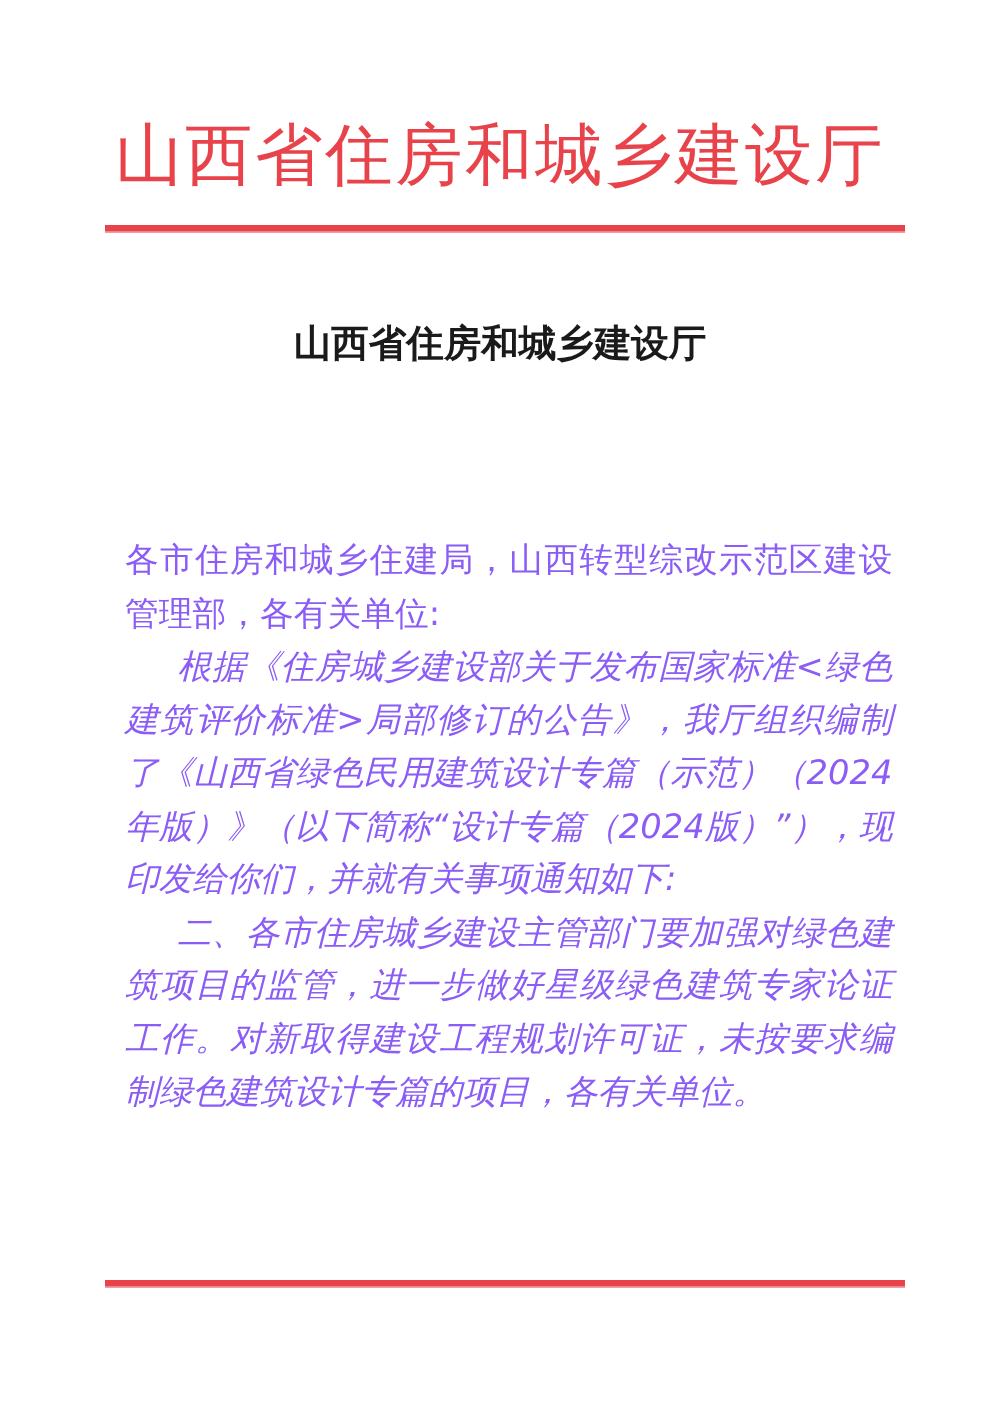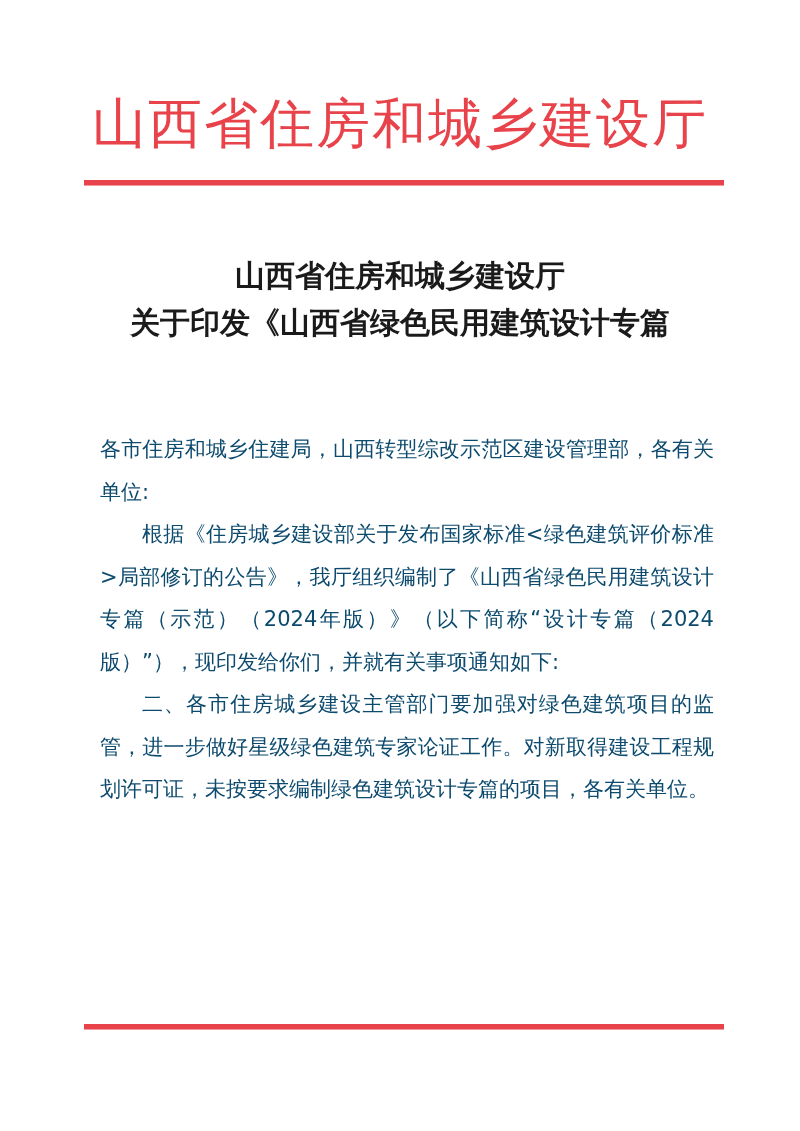--- a/index.html
+++ b/index.html
@@ -14,35 +14,34 @@
     background: #e8434a; border-bottom: 1px solid #f29aa0;
   }
   .title-block {
     position: absolute; left: 0; top: 252px; width: 800px; text-align: center;
     font-family: "DejaVu Serif", "Liberation Serif", serif;
     font-weight: bold; font-size: 30px; line-height: 47px; color: #1a1a1a;
   }
   .body-text {
     position: absolute; left: 100px; top: 428px; width: 614px;
     font-family: "DejaVu Sans", "Liberation Sans", sans-serif;
-    font-size: 21px; line-height: 42.5px; color: #0c4a6e;
+    font-size: 27px; line-height: 42.5px; color: #8b5cf6;
     text-align: justify;
   }
   .body-text p { margin: 0; }
-  .indent { text-indent: 42px; }
+  .indent { text-indent: 42px; font-style: italic; }
 </style>
 </head>
 <body>
 
 <div class="header-title">山西省住房和城乡建设厅</div>
 <div class="red-line" style="top:180px;"></div>
 
 <div class="title-block">
   <div>山西省住房和城乡建设厅</div>
-  <div>关于印发《山西省绿色民用建筑设计专篇</div>
 </div>
 
 <div class="body-text">
   <p>各市住房和城乡住建局，山西转型综改示范区建设管理部，各有关单位:</p>
   <p class="indent">根据《住房城乡建设部关于发布国家标准&lt;绿色建筑评价标准&gt;局部修订的公告》，我厅组织编制了《山西省绿色民用建筑设计专篇（示范）（2024年版）》（以下简称“设计专篇（2024版）”），现印发给你们，并就有关事项通知如下:</p>
   <p class="indent">二、各市住房城乡建设主管部门要加强对绿色建筑项目的监管，进一步做好星级绿色建筑专家论证工作。对新取得建设工程规划许可证，未按要求编制绿色建筑设计专篇的项目，各有关单位。</p>
 </div>
 
 <div class="red-line" style="top:1024px;"></div>
 

